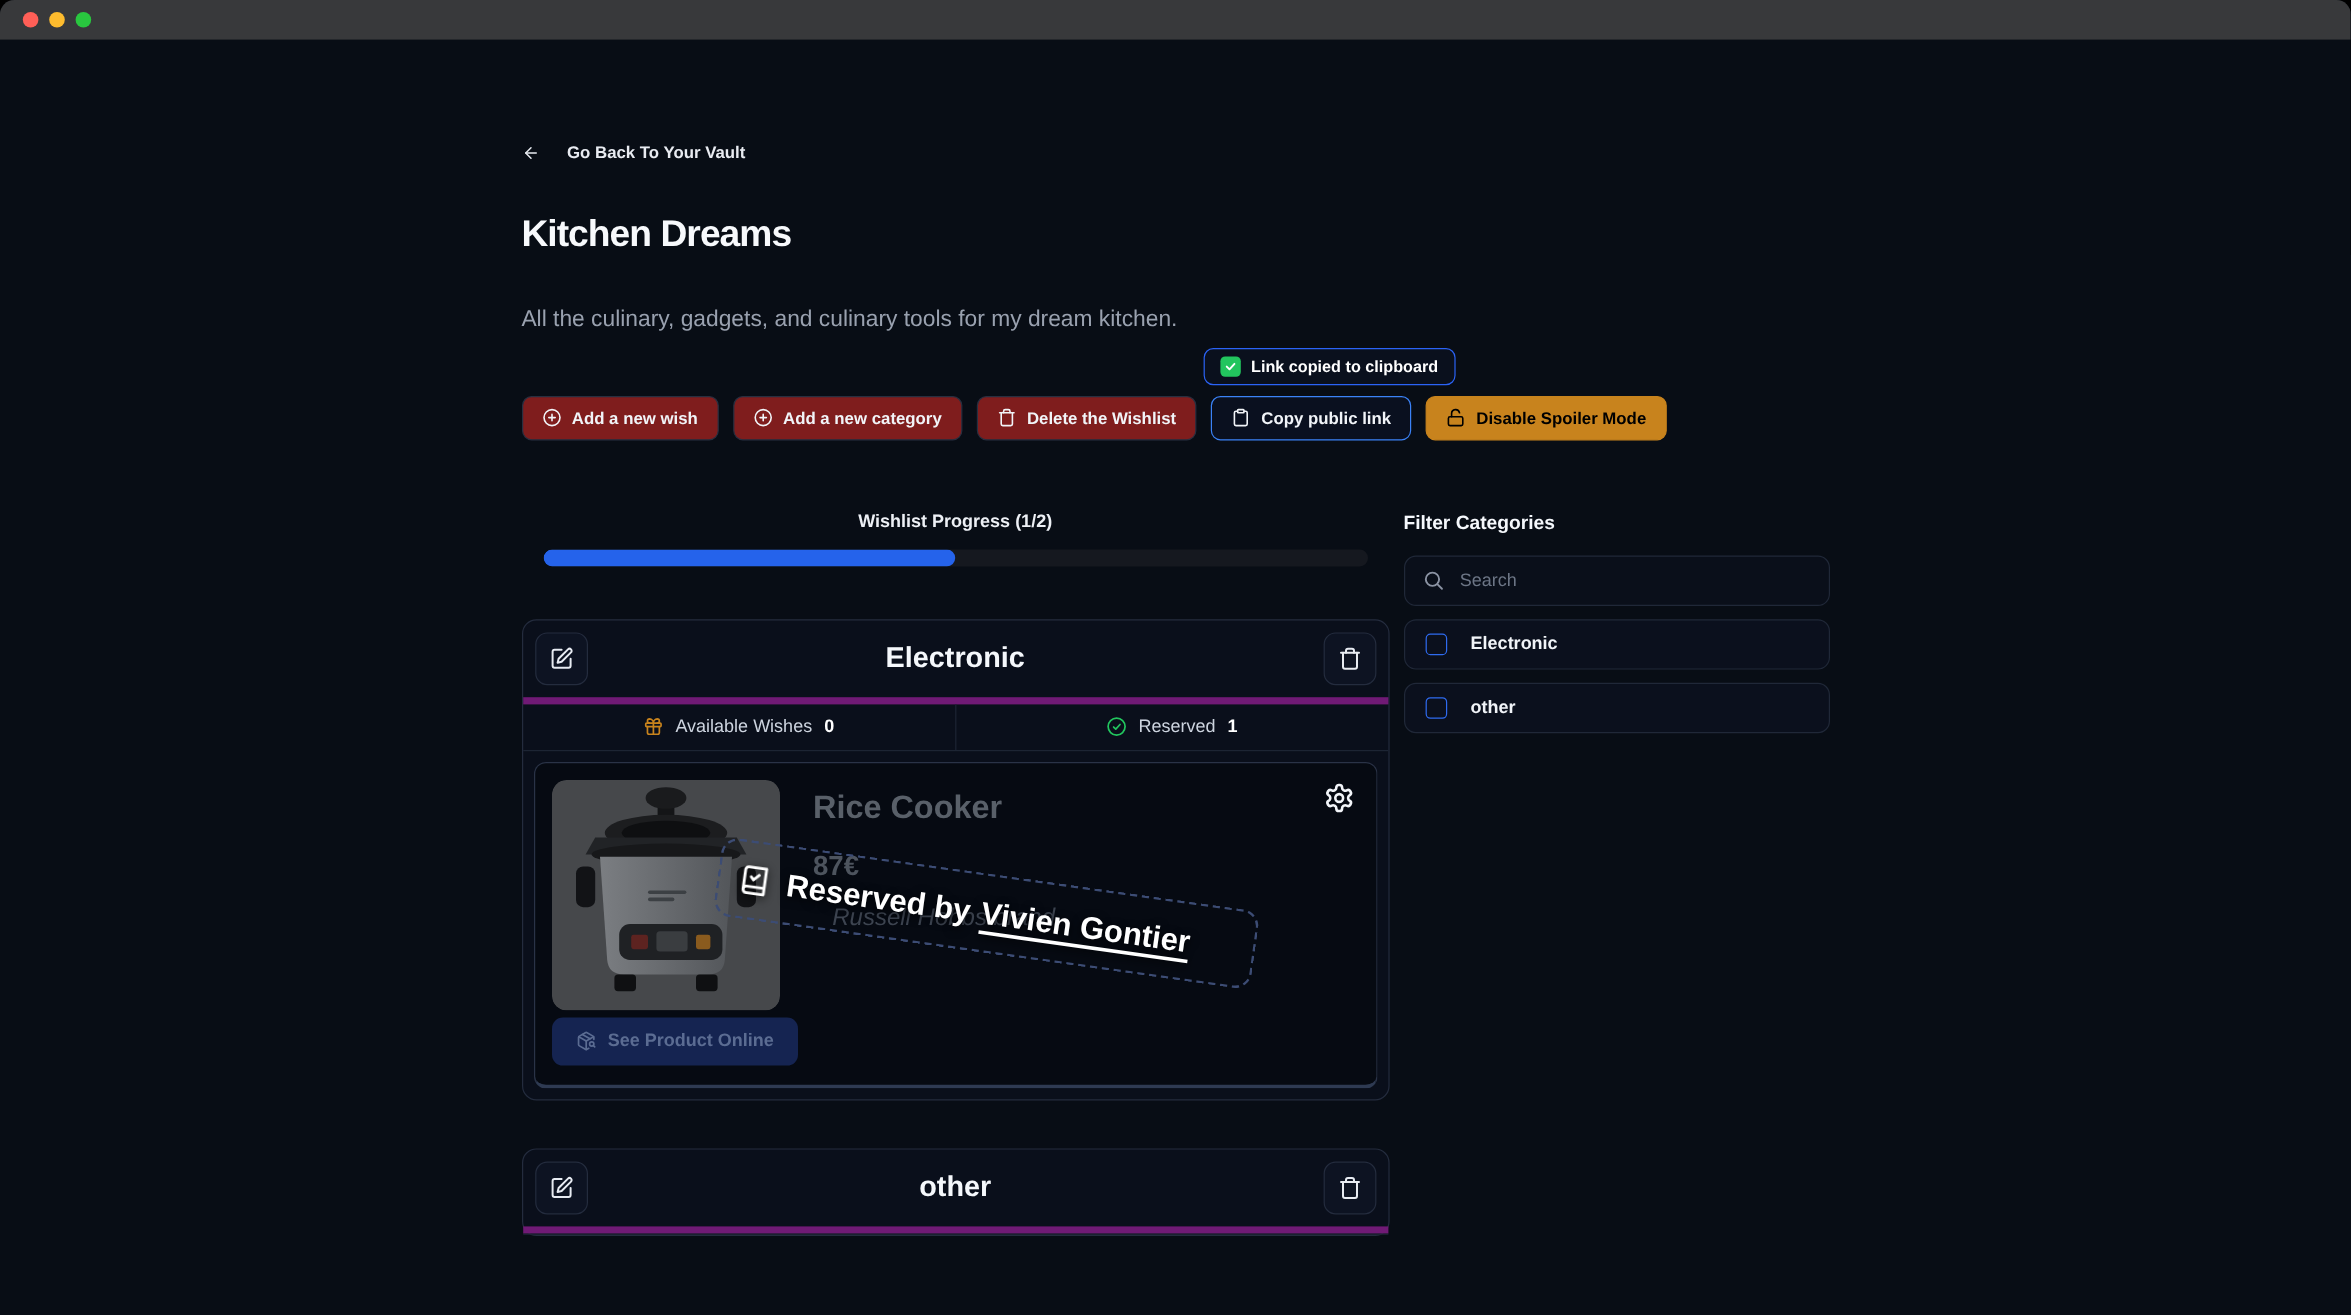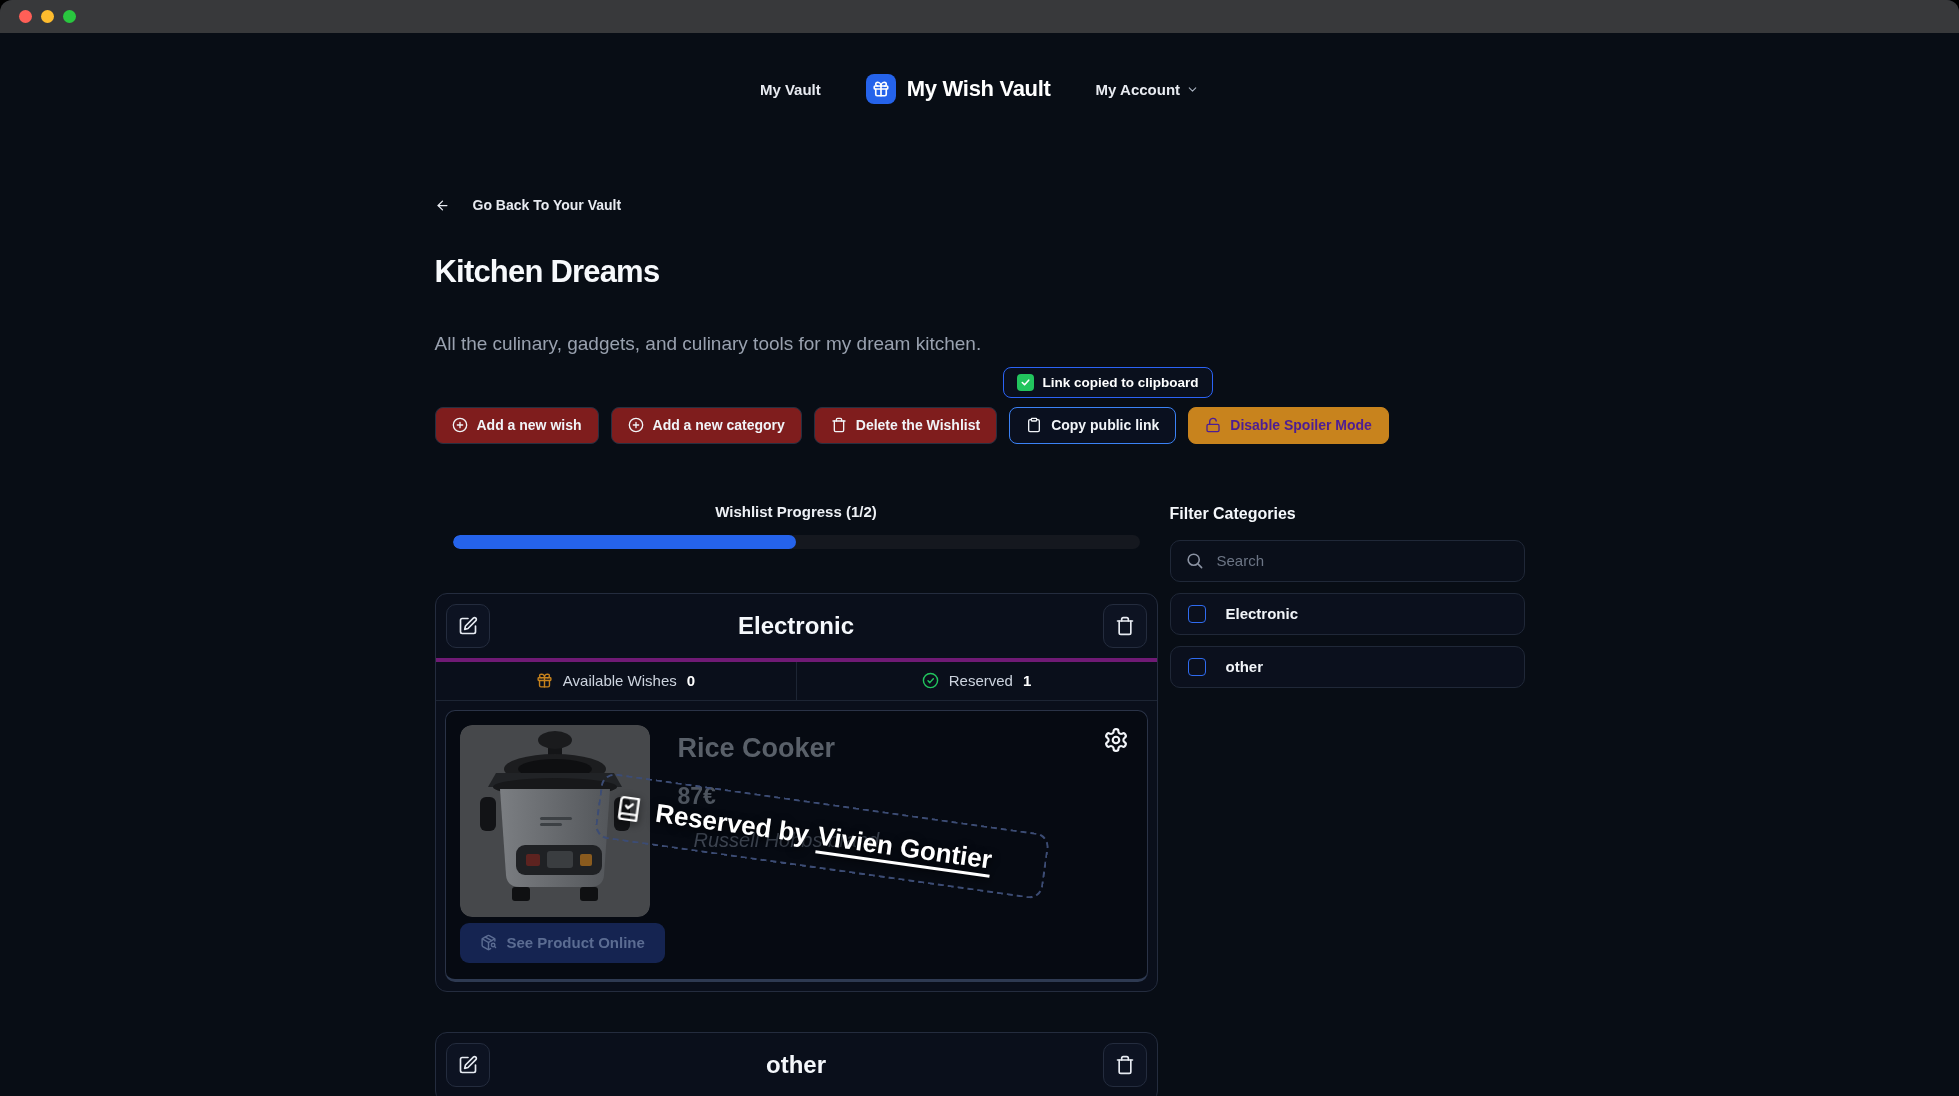--- a/index.html
+++ b/index.html
@@ -29,40 +29,40 @@
   
   .actions-wrap { position:relative; margin-top:52px; }
   .toast { position:absolute; left:568px; top:-40px; height:31px; display:inline-flex; align-items:center; gap:9px;
     padding:0 13px; background:#0a101d; border:1px solid #2b63f6; border-radius:8px; color:#fff; font-size:13.5px; font-weight:700; }
   .toast-check { width:17px; height:17px; border-radius:4px; background:#22c55e; display:flex; align-items:center; justify-content:center; color:#fff; }
   .actions { display:flex; gap:12px; }
   .btn { height:37px; display:inline-flex; align-items:center; gap:9px; padding:0 16px; border-radius:8px;
     border:1px solid #272f40; background:#7f1d1d; color:#f1f4f8; font-size:14px; font-weight:700; cursor:pointer; }
   .btn svg { width:16px; height:16px; }
   .btn.copy { border:1.5px solid #3b82f6; background:#0a101f; }
-  .btn.spoiler { background:#c8831d; border-color:#c8831d; color:#4c1d95; }
+  .btn.spoiler { background:#c8831d; border-color:#c8831d; color:#000000; }
 
   
   .columns { display:flex; gap:12px; margin-top:59px; }
   .left-col { width:723px; }
   .right-col { width:355px; }
 
   .progress-section { margin:0 18px; }
   .progress-label { text-align:center; color:#edf0f5; font-size:15px; font-weight:700; }
   .progress-track { margin-top:15px; height:14px; border-radius:99px; background:#15181f; overflow:hidden; }
   .progress-fill { height:100%; border-radius:99px; background:#2563eb; }
 
   .category-card { margin-top:44px; border:1px solid #242c3e; border-radius:12px; background:#0a0f1b; }
   .category-card.other { margin-top:40px; }
   .cat-header { position:relative; display:flex; justify-content:space-between; align-items:center; padding:10px; }
   .cat-title { position:absolute; left:0; right:0; text-align:center; font-size:24px; font-weight:800; color:#f5f8fc; pointer-events:none; }
   .icon-btn { width:44px; height:44px; border:1px solid #242c3e; border-radius:10px; background:#0d1322; color:#e7ebf2;
     display:flex; align-items:center; justify-content:center; cursor:pointer; }
   .icon-btn svg { width:20px; height:20px; }
-  .cat-tabs { display:flex; border-top:4px solid #701a75; border-bottom:1px solid #1d2534; }
+  .cat-tabs { display:flex; border-top:6px solid #701a75; border-bottom:1px solid #1d2534; }
   .tab { flex:1; height:38px; display:flex; align-items:center; justify-content:center; gap:10px; font-size:15px; color:#cdd4df; cursor:pointer; }
   .tab + .tab { border-left:1px solid #1d2534; }
   .tab svg { width:17px; height:17px; }
   .tab .count { color:#fff; font-weight:800; }
   .ico-orange { color:#c8831d; } .ico-green { color:#22c55e; }
 
   .wish-area { padding:9px; }
   .wish-card { position:relative; height:272px; background:#060a12; border:1px solid #2a3347; border-bottom:3px solid #2e3a52; border-radius:10px; overflow:hidden; }
   .wish-img { position:absolute; left:14px; top:14px; width:190px; height:192px; border-radius:12px; overflow:hidden; }
   .wish-title { position:absolute; left:232px; top:22px; font-size:27px; font-weight:800; color:#596069; }
@@ -95,40 +95,20 @@
 </head>
 <body>
 
 <div class="window">
   <div class="titlebar">
     <span class="dot red"></span>
     <span class="dot yellow"></span>
     <span class="dot green"></span>
   </div>
 
-  <nav>
-    <span class="nav-link">My Vault</span>
-    <span class="brand">
-      <span class="brand-icon">
-        <svg class="stroke" width="18" height="18" viewBox="0 0 24 24" style="stroke-width:2.2">
-          <rect x="3" y="8" width="18" height="4" rx="1"></rect>
-            <path d="M12 8v13"></path>
-          <path d="M19 12v7a2 2 0 0 1-2 2H7a2 2 0 0 1-2-2v-7"></path>
-          <path d="M7.5 8a2.5 2.5 0 0 1 0-5A4.8 4.8 0 0 1 12 8a4.8 4.8 0 0 1 4.5-5 2.5 2.5 0 0 1 0 5"></path>
-        </svg>
-      </span>
-      <span class="brand-name">My Wish Vault</span>
-    </span>
-    <span class="account">
-      <span>My Account</span>
-      <svg class="stroke" width="13" height="13" viewBox="0 0 24 24">
-          <path d="m6 9 6 6 6-6"></path>
-        </svg>
-    </span>
-  </nav>
 
   <main>
     <span class="back">
       <svg class="stroke" width="15" height="15" viewBox="0 0 24 24">
           <path d="M19 12H5"></path>
           <path d="m12 19-7-7 7-7"></path>
         </svg>
       <span>Go Back To Your Vault</span>
     </span>
 

